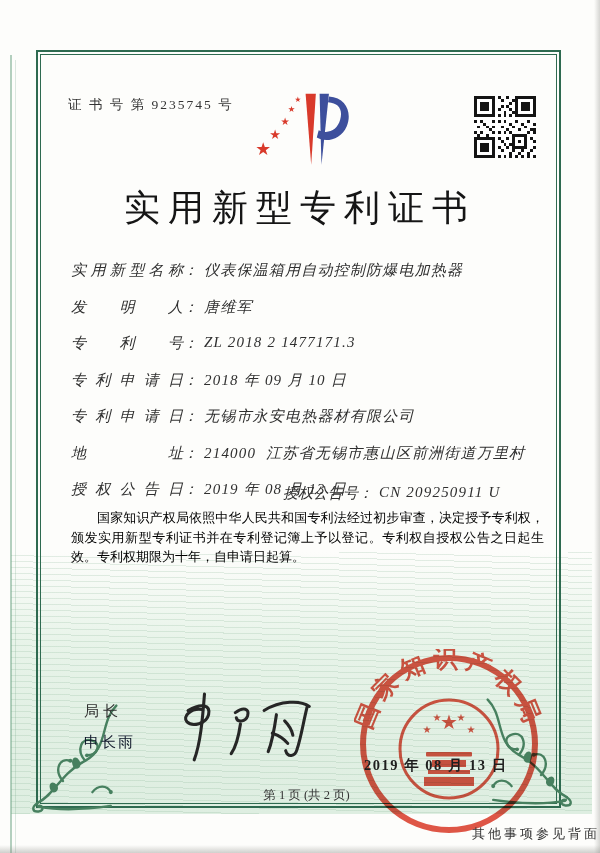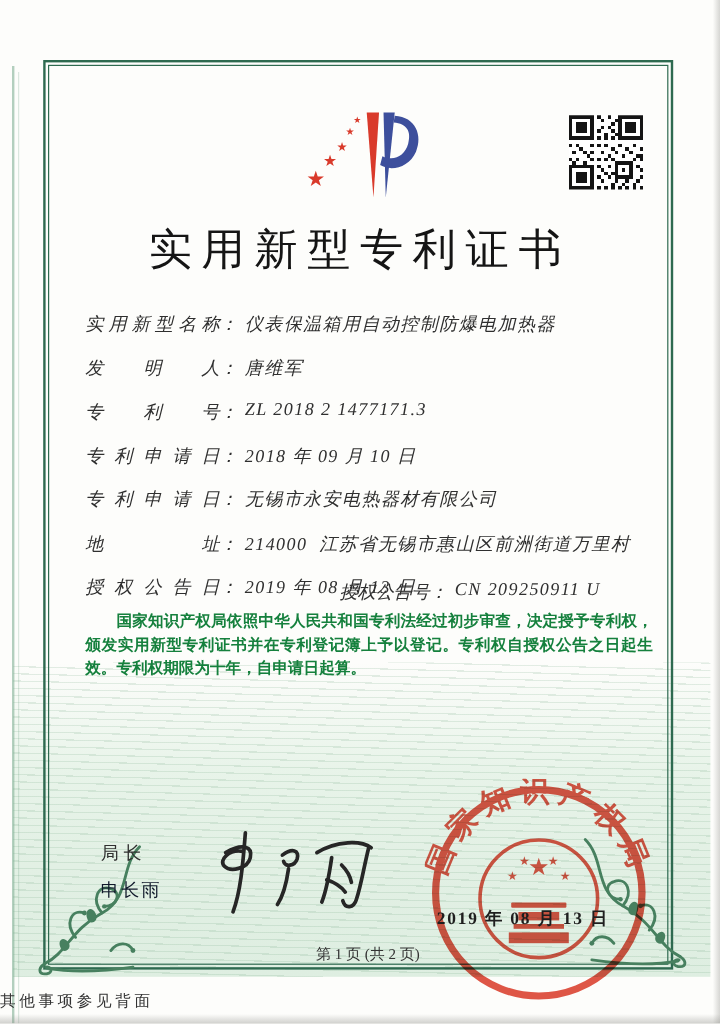--- a/index.html
+++ b/index.html
@@ -18,30 +18,30 @@
   .qr{position:absolute;left:474px;top:96px;width:62px;height:62px;}
   .title{position:absolute;left:0;right:0;top:184px;text-align:center;font-size:36px;font-weight:normal;
          letter-spacing:8px;color:#151515;}
   .fields{position:absolute;left:71px;top:261px;right:55px;font-size:15px;color:#2f2f2f;font-style:italic;}
   .frow{position:relative;height:22px;margin-bottom:14.5px;white-space:nowrap;}
   .flabel{display:inline-block;width:112px;text-align:justify;text-align-last:justify;vertical-align:top;}
   .colon{display:inline-block;vertical-align:top;}
   .fvalue{display:inline-block;vertical-align:top;padding-left:6px;letter-spacing:1.2px;white-space:pre-wrap;}
   .pair2{position:absolute;left:212px;top:4px;white-space:nowrap;}
   .paras{position:absolute;left:71px;right:56px;top:508px;font-size:13px;line-height:19.5px;
-         text-align:justify;color:#15803d;font-weight:bold;}
+         text-align:justify;color:#000000;}
   .paras p{margin:0;text-indent:2em;}
   .sig-title{position:absolute;left:84px;top:702px;font-size:15px;letter-spacing:4px;color:#2f2f2f;}
   .sig-name{position:absolute;left:84px;top:733px;font-size:15px;letter-spacing:2px;color:#0f172a;}
   .signature{position:absolute;left:165px;top:690px;width:155px;height:74px;}
   .seal{position:absolute;left:354px;top:649px;width:190px;height:190px;opacity:.9;mix-blend-mode:multiply;}
   .seal-date{position:absolute;left:364px;top:756px;font-size:14.5px;letter-spacing:1.5px;color:#1e1e1e;
              font-weight:bold;white-space:pre-wrap;}
   .page-num{position:absolute;left:36px;right:39px;top:787px;text-align:center;font-size:12.5px;color:#333;white-space:pre-wrap;padding-left:16px;}
-  .back-note{position:absolute;left:0;right:0;top:825px;text-align:left;font-size:13px;letter-spacing:3px;color:#333;}
+  .back-note{position:absolute;left:0;right:0;top:825px;text-align:right;font-size:13px;letter-spacing:3px;color:#333;}
   .flourish{position:absolute;width:92px;height:118px;}
   .flourish.bl{left:28px;top:700px;}
   .flourish.br{right:24px;top:694px;transform:scaleX(-1);}
   .bottom-shade{position:absolute;left:0;right:0;bottom:0;height:8px;
                 background:linear-gradient(180deg,rgba(140,140,135,0),rgba(140,140,135,.4));}
   .right-shade{position:absolute;top:0;bottom:0;right:0;width:6px;
                background:linear-gradient(90deg,rgba(140,140,135,0),rgba(140,140,135,.35));}
 </style>
 </head>
 <body>
@@ -81,20 +81,21 @@
     </g>
     <g fill="#47805f">
       <path d="M50,70 C44,60 52,54 56,62 C59,68 55,72 50,70 Z"></path>
       <path d="M26,96 C20,88 26,82 31,88 C35,92 31,98 26,96 Z"></path>
       <circle cx="46" cy="62" r="2.2"></circle>
         <circle cx="90" cy="96" r="2.2"></circle>
         <circle cx="64" cy="56" r="2"></circle>
     </g>
   </svg>
 
+  <div class="certno">证 书 号 第 9235745 号</div>
 
   <svg class="logo" viewBox="0 0 100 90">
     <g fill="#d93a2b" font-family="'DejaVu Sans',sans-serif">
       <text x="2" y="70" font-size="19">★</text>
       <text x="17" y="52" font-size="14">★</text>
       <text x="29" y="38" font-size="11">★</text>
       <text x="37" y="24" font-size="9">★</text>
       <text x="44" y="13" font-size="8">★</text>
     </g>
     <path d="M56,4 L67,4 L62,80 Z" fill="#d93a2b"></path>

